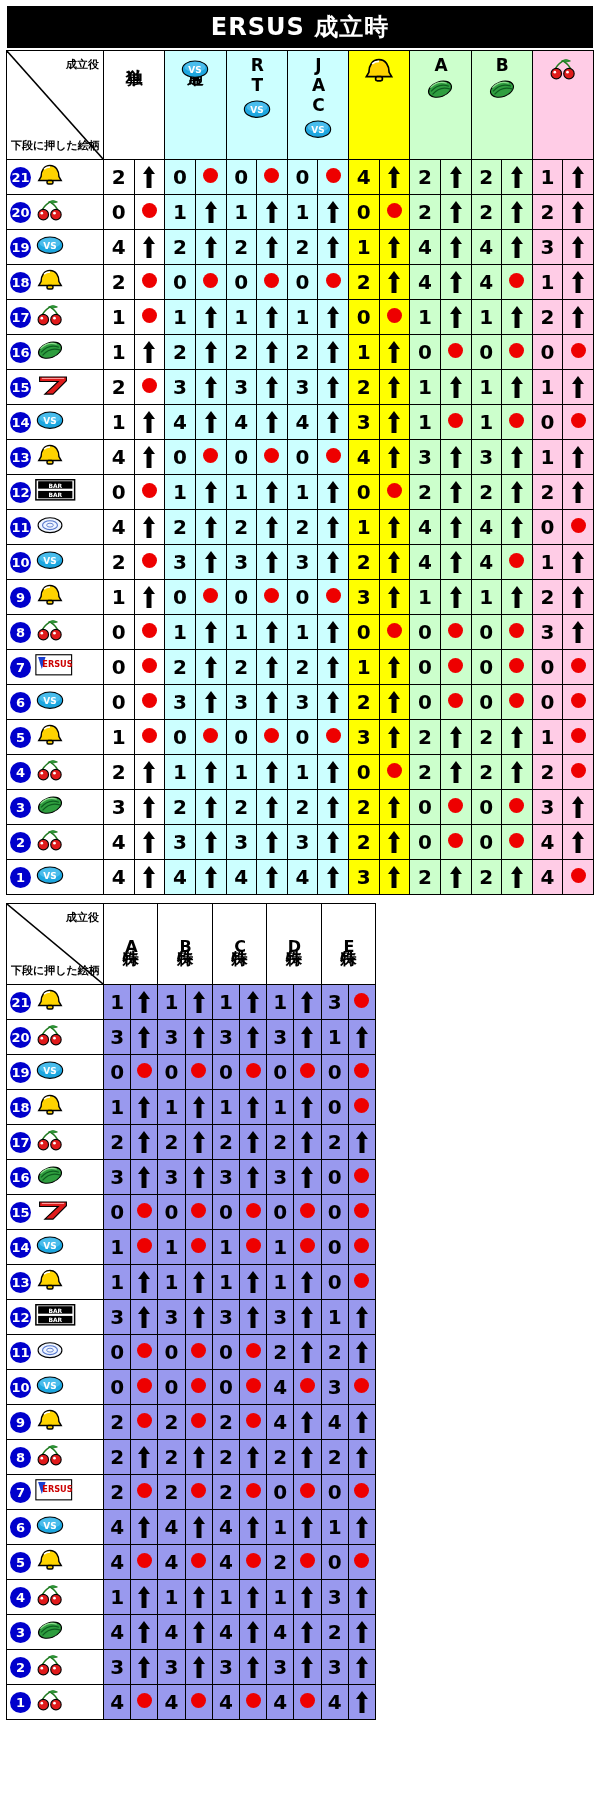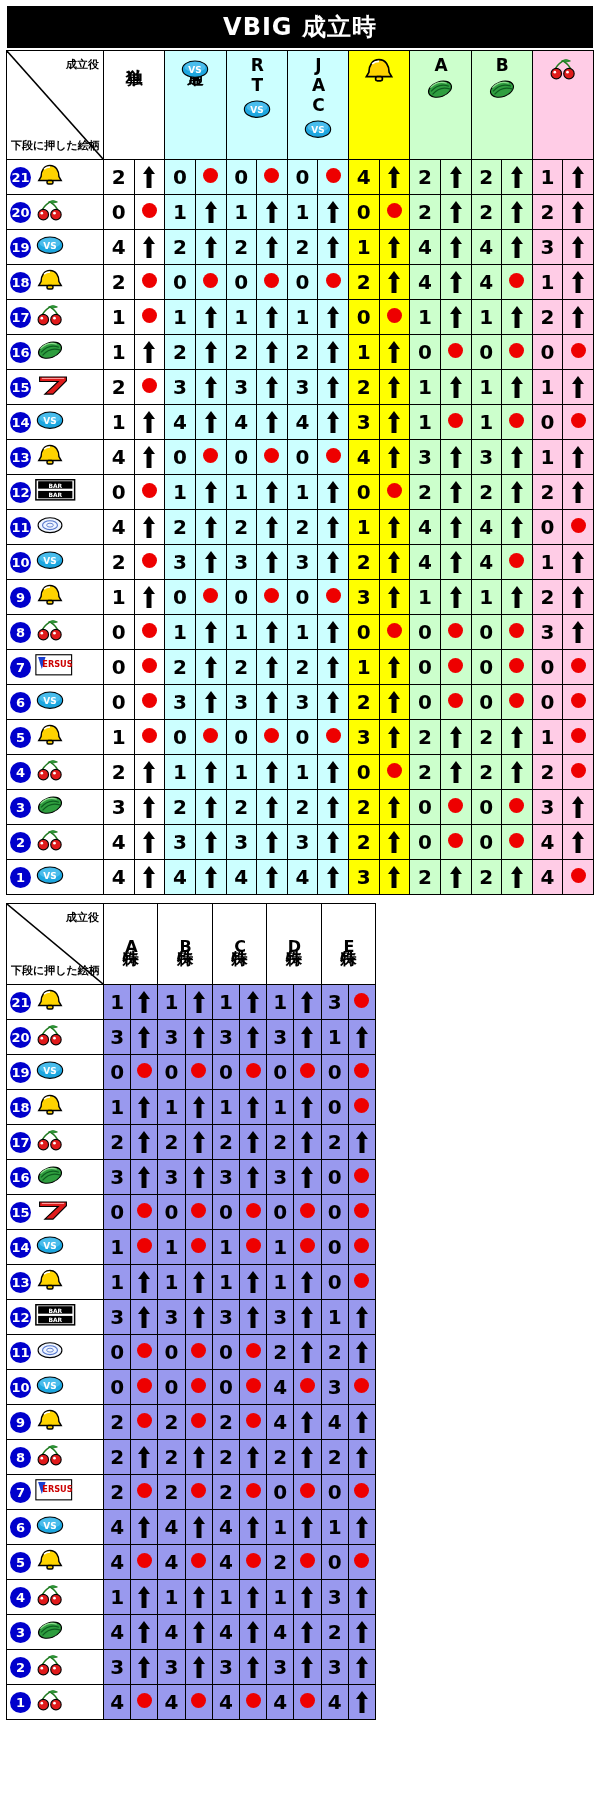--- a/index.html
+++ b/index.html
@@ -57,21 +57,21 @@
   .dot{width:15px;height:15px;border-radius:50%;background:#ee0000;display:inline-block;}
 
   
   .ico{display:inline-block;vertical-align:middle;}
 </style>
 </head>
 <body>
 
 <div class="page">
 
-  <div class="title-bar">VBIG 成立時</div>
+  <div class="title-bar">ERSUS 成立時</div>
 
   <table class="t1">
     <thead>
       <tr id="t1-head">
           <td class="corner hdr-cell">
             <svg class="diag" viewBox="0 0 96 108" preserveAspectRatio="none">
        <line x1="0" y1="0" x2="96" y2="108" stroke="#000" stroke-width="1.5"></line>
      </svg>
      <span class="lbl-top">成立役</span>
      <span class="lbl-bot">下段に押した絵柄</span>

